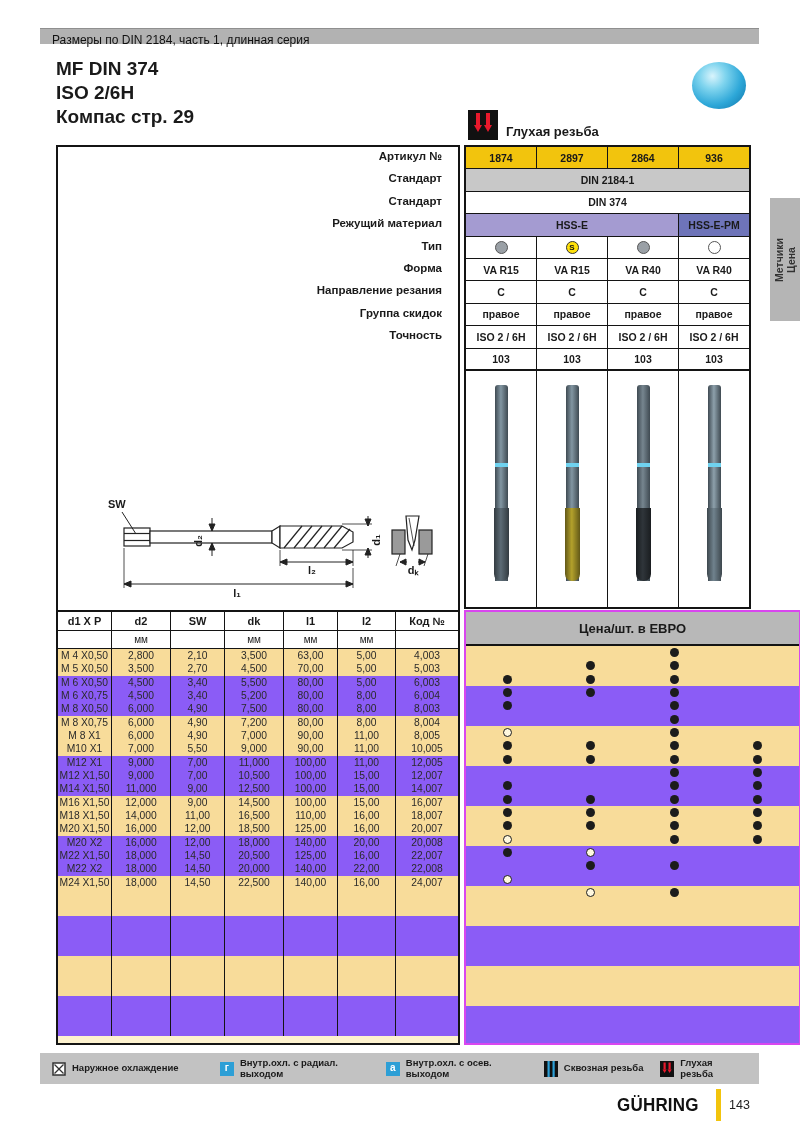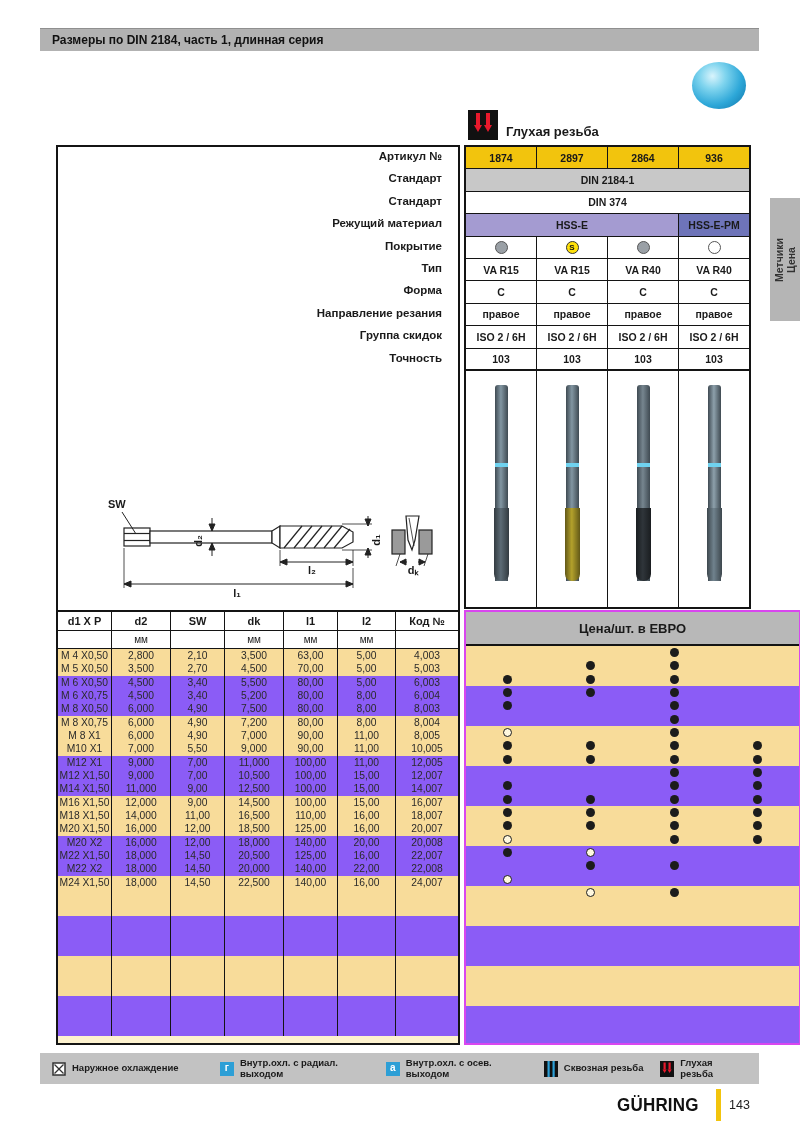--- a/index.html
+++ b/index.html
@@ -4,23 +4,23 @@
 <style>
   * { margin:0; padding:0; box-sizing:border-box; }
   body { background:#e8e8e8; }
   .page {
     position:relative; width:800px; height:1132px; margin:0 auto;
     background:#ffffff; overflow:hidden;
     font-family:"Liberation Sans", sans-serif; color:#1a1a1a;
   }
   
   .topbar {
-    position:absolute; left:40px; top:28px; width:719px; height:23px;
+    position:absolute; left:40px; top:28px; width:719px; height:16px;
     background:#b2b2b2; border-top:1px solid #8f8f8f;
-    font-size:12px; font-weight:bold; line-height:22px; padding-left:12px; color:#111;
+    font-size:12px; font-weight:normal; line-height:22px; padding-left:12px; color:#111;
   }
   .titles { position:absolute; left:56px; top:57px; font-size:19px; font-weight:bold; line-height:24px; }
   .sphere {
     position:absolute; left:692px; top:62px; width:54px; height:47px; border-radius:50%;
     background:radial-gradient(circle at 38% 30%, #d9f4fc 0%, #7fd4ee 28%, #2da7d8 62%, #0d6fa4 100%);
   }
   .blind-hdr { position:absolute; left:468px; top:110px; display:flex; align-items:flex-end; gap:8px; }
   .blind-hdr .lbl { font-size:13px; font-weight:bold; padding-bottom:1px; }
 
   
@@ -90,41 +90,45 @@
   .drawing { position:absolute; left:62px; top:488px; }
   svg text { font-family:"Liberation Sans", sans-serif; }
 </style>
 </head>
 <body>
 
 <div class="page">
 
   <div class="topbar">Размеры по DIN 2184, часть 1, длинная серия</div>
 
+  <div class="titles">
+    <div>MF DIN 374</div>
+    <div>ISO 2/6H</div>
+    <div>Компас стр. 29</div>
+  </div>
 
   <div class="sphere"></div>
 
   <div class="blind-hdr">
     <svg width="30" height="30">
       <rect x="0" y="0" width="30" height="30" fill="#111"></rect>
       <rect x="8" y="3" width="4" height="12" fill="#e8192c"></rect>
       <polygon points="6,15 14,15 10,22" fill="#e8192c"></polygon>
       <rect x="18" y="3" width="4" height="12" fill="#e8192c"></rect>
       <polygon points="16,15 24,15 20,22" fill="#e8192c"></polygon>
     </svg>
     <div class="lbl">Глухая резьба</div>
   </div>
 
   <div class="left-panel"></div>
   <div class="spec-labels" id="specLabels">
       <div>Артикул №</div>
       <div>Стандарт</div>
       <div>Стандарт</div>
       <div>Режущий материал</div>
-      <div>Покрытие</div>
       <div>Тип</div>
       <div>Форма</div>
       <div>Направление резания</div>
       <div>Группа скидок</div>
       <div>Точность</div>
     </div>
 
   <div class="spec-grid" id="specGrid">
       <div class="c" style="background: rgb(242, 196, 13);">1874</div>
       <div class="c" style="background: rgb(242, 196, 13);">2897</div>

